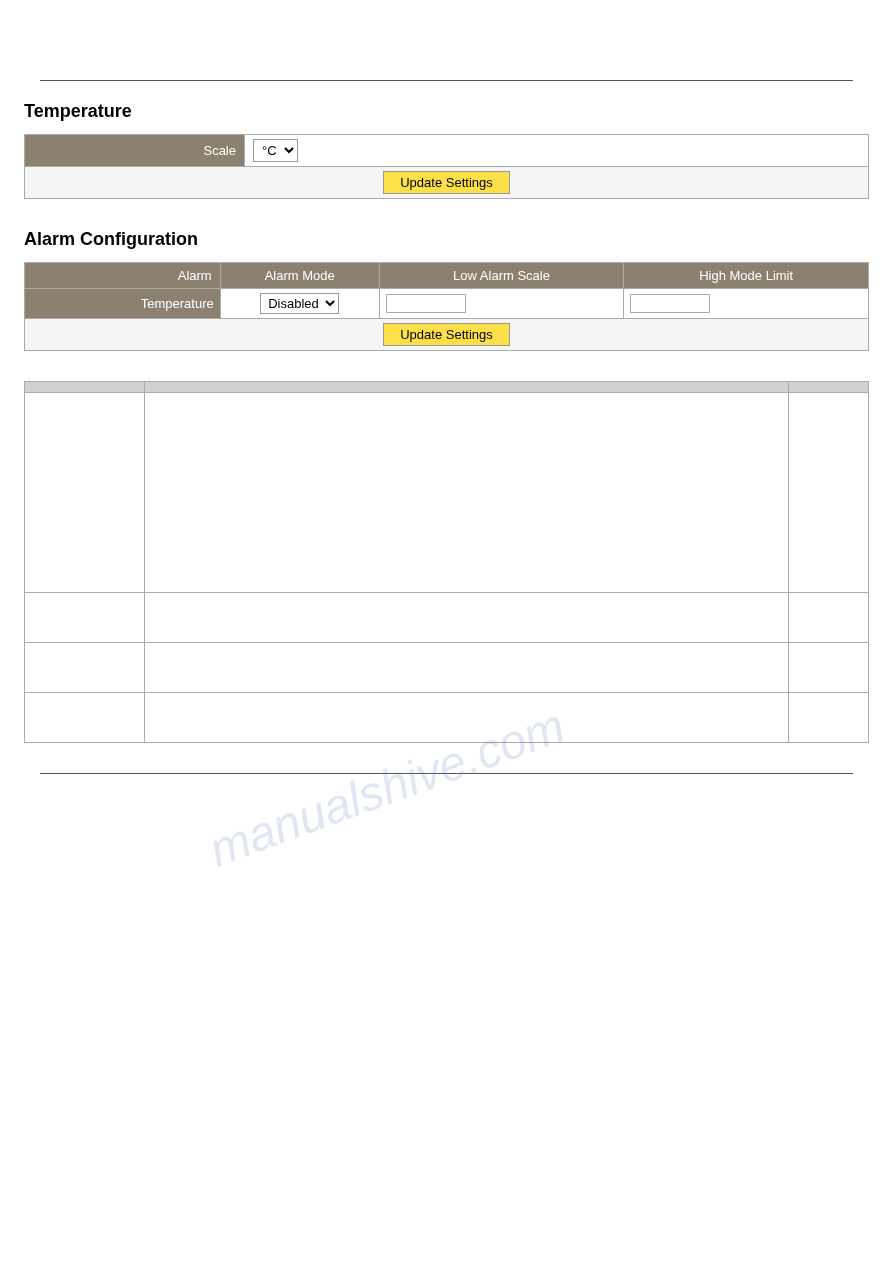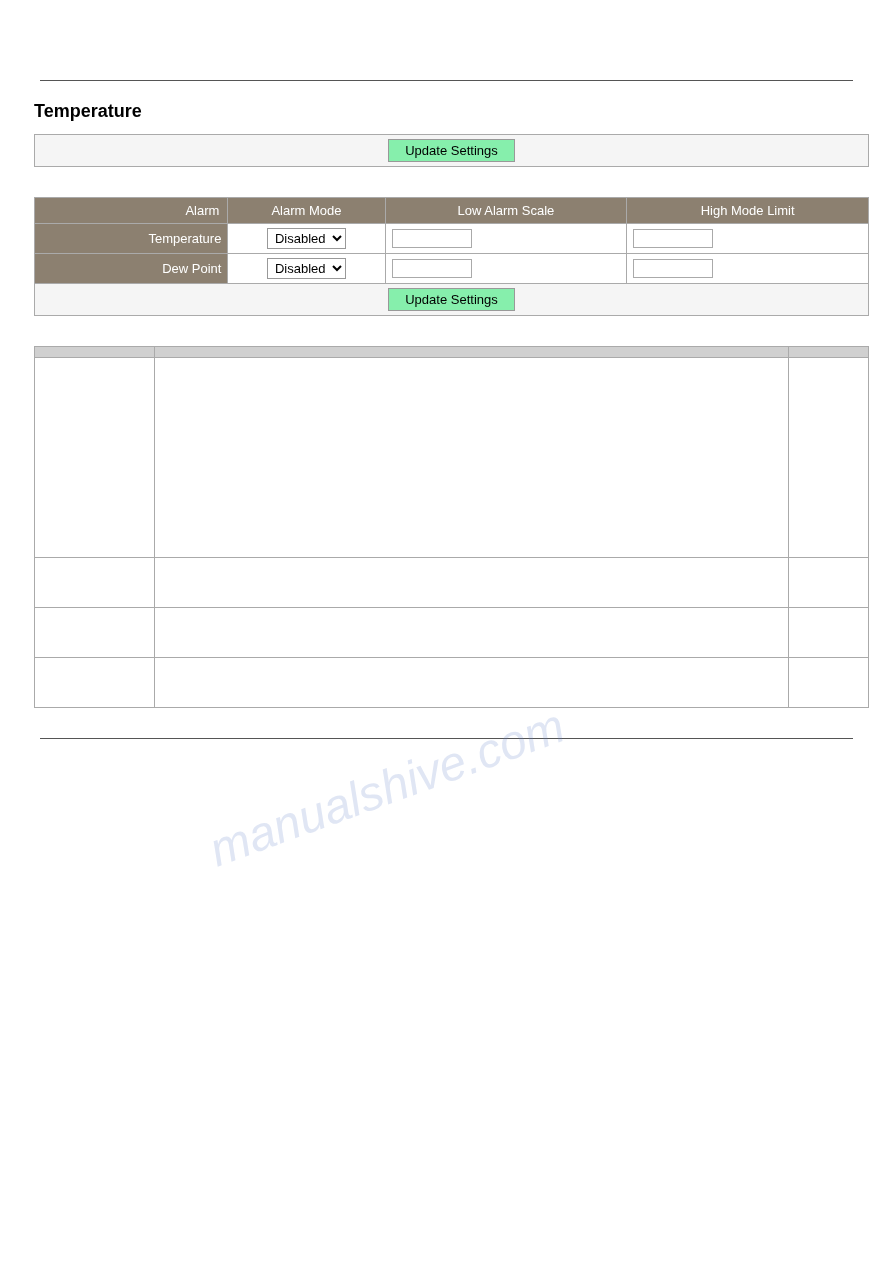--- a/index.html
+++ b/index.html
@@ -26,21 +26,20 @@
 
     .top-rule {
       border: none;
       border-top: 1px solid #555;
       margin: 80px 40px 20px 40px;
     }
 
     .section {
       padding: 0 24px;
       margin-bottom: 30px;
-      margin-left: 10px;
     }
 
     .section-title {
       font-size: 18px;
       font-weight: bold;
       margin-bottom: 12px;
       margin-top: 20px;
     }
 
     
@@ -77,21 +76,21 @@
       padding: 2px 4px;
       border: 1px solid #999;
       background: #fff;
     }
 
     
     .update-btn {
       font-size: 13px;
       padding: 3px 16px;
       border: 1px solid #999;
-      background: #86efac;
+      background: #fde047;
       cursor: pointer;
     }
 
     
     .alarm-table {
       width: 100%;
       border-collapse: collapse;
       border: 1px solid #aaa;
     }
 
@@ -219,30 +218,40 @@
 <div class="page-container">
   <div class="watermark">manualshive.com</div>
 
   <hr class="top-rule">
 
   <div class="section">
     <div class="section-title">Temperature</div>
 
     <table class="settings-table">
       <tbody>
+          <tr>
+        <td class="label-cell">Scale</td>
+        <td class="value-cell">
+          <select class="scale-select">
+            <option>°C</option>
+            <option>°F</option>
+          </select>
+        </td>
+      </tr>
       <tr>
         <td colspan="2" class="center-cell">
           <button class="update-btn">Update Settings</button>
         </td>
       </tr>
     </tbody>
       </table>
   </div>
 
   <div class="section">
+    <div class="section-title">Alarm Configuration</div>
 
     <table class="alarm-table">
       <thead>
         <tr>
           <th class="type-header">Alarm</th>
           <th>Alarm Mode</th>
           <th>Low Alarm Scale</th>
           <th>High Mode Limit</th>
         </tr>
       </thead>
@@ -258,35 +267,20 @@
             </select>
           </td>
           <td class="limit-cell">
             <input type="text" style="">
           </td>
           <td class="limit-cell">
             <input type="text" style="">
           </td>
         </tr>
 
-        <tr>
-          <td class="type-cell">Dew Point</td>
-          <td class="mode-cell">
-            <select>
-              <option>Disabled</option>
-              <option>Enabled</option>
-            </select>
-          </td>
-          <td class="limit-cell">
-            <input type="text" style="">
-          </td>
-          <td class="limit-cell">
-            <input type="text" style="">
-          </td>
-        </tr>
 
         <tr class="btn-row">
           <td colspan="4">
             <button class="update-btn">Update Settings</button>
           </td>
         </tr>
       </tbody>
     </table>
   </div>
 

